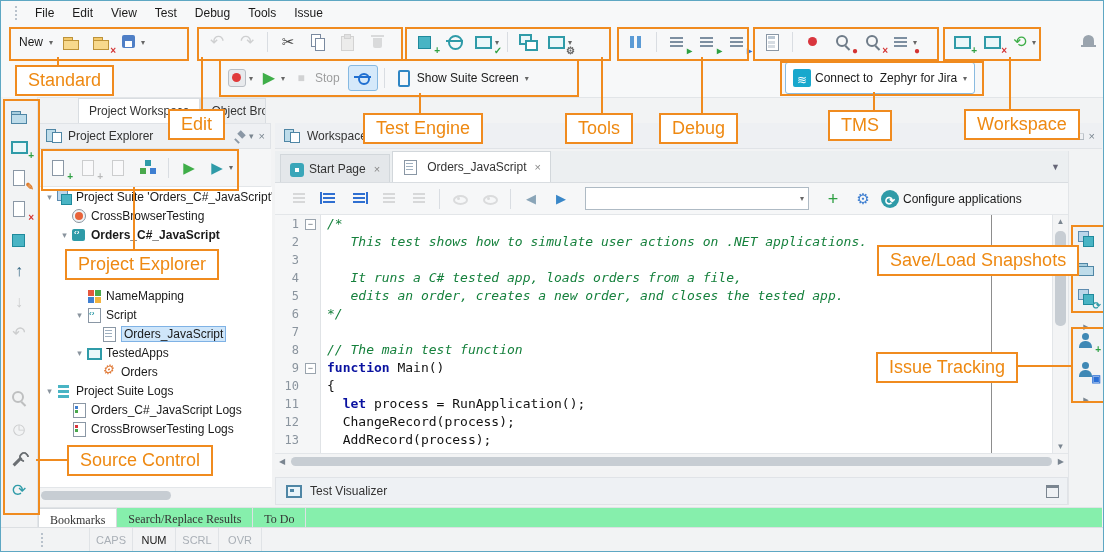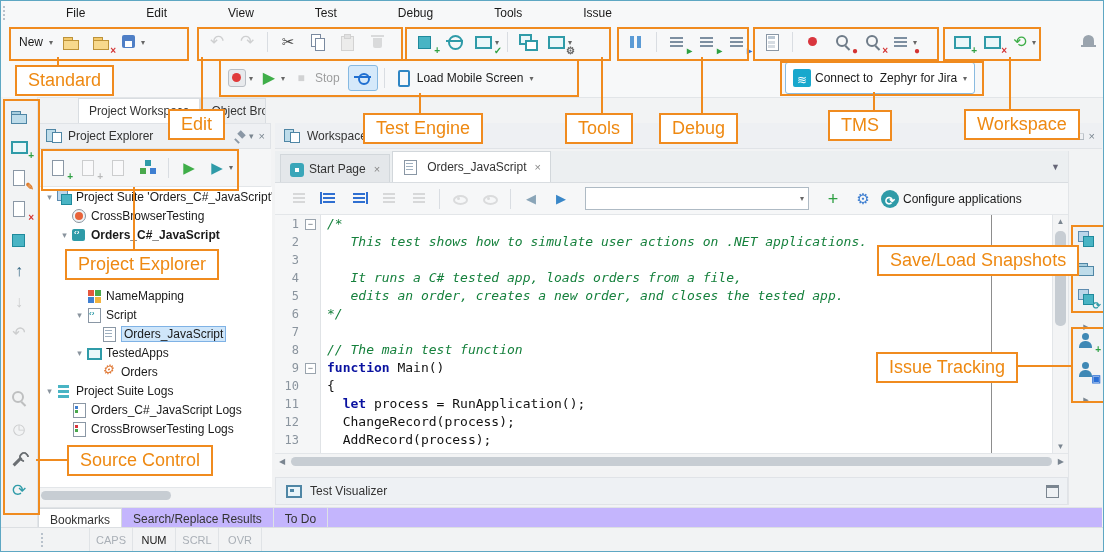--- a/index.html
+++ b/index.html
@@ -1,21 +1,21 @@
 <!DOCTYPE html>
 <html><head>
 <meta charset="utf-8">
 <style>
   html,body{margin:0;padding:0;background:#dfe3e6;}
   #win{position:relative;width:1104px;height:552px;background:#f2f3f4;border:1px solid #5ea7c3;
        font-family:"Liberation Sans",sans-serif;font-size:12px;color:#222;overflow:hidden;box-sizing:border-box;}
 
   
   #menubar{position:absolute;left:0;top:0;right:0;height:24px;background:#f7f8f9;border-bottom:1px solid #e7e9eb;
-           display:flex;align-items:center;padding-left:0;gap:43px;}
+           display:flex;align-items:center;padding-left:12px;}
   .grip{width:3px;height:14px;border-left:2px dotted #b9c2cc;margin:0 6px 0 2px;}
   .menu-item{padding:3px 9px;color:#1a1a1a;}
 
   
   #tb1{position:absolute;left:0;top:24px;right:0;height:34px;background:#f7f8f9;border-bottom:1px solid #e7e9eb;}
   #tb2{position:absolute;left:0;top:58px;right:0;height:38px;background:#f7f8f9;border-bottom:1px solid #e2e5e8;}
   .tb-group{position:absolute;top:3px;height:28px;display:flex;align-items:center;gap:2px;}
   #tb2 .tb-group{top:5px;}
   .tbtn{height:24px;min-width:24px;display:inline-flex;align-items:center;justify-content:center;
         padding:0 2px;border-radius:3px;position:relative;}
@@ -131,21 +131,21 @@
   .t-app::before{content:"⚙";position:absolute;left:1px;top:-2px;font-size:13px;color:#e07b39;}
   .t-logs::before{content:"";position:absolute;left:2px;top:2px;width:11px;height:3px;background:#49b4c4;box-shadow:0 5px 0 #49b4c4,0 10px 0 #49b4c4;}
   .t-log::before{content:"";position:absolute;left:2px;top:1px;width:11px;height:13px;background:#fff;border:1px solid #8a97a5;}
   .t-log::after{content:"";position:absolute;left:4px;top:4px;width:3px;height:3px;background:#d9363e;box-shadow:0 4px 0 #49a84c;}
   .t-log2::before{content:"";position:absolute;left:2px;top:1px;width:11px;height:13px;background:#fff;border:1px solid #8a97a5;}
   .t-log2::after{content:"";position:absolute;left:4px;top:4px;width:3px;height:3px;background:#3f7fd1;box-shadow:0 4px 0 #49a84c;}
   #pe-hscroll{position:absolute;left:37px;top:486px;width:233px;height:16px;background:#f3f4f5;border-top:1px solid #e3e6e9;}
   #pe-hscroll .thumb{position:absolute;left:3px;top:3px;width:130px;height:9px;background:#c7cdd3;border-radius:5px;}
 
   
-  #bottombar{position:absolute;left:37px;right:1px;top:506px;height:23px;background:#c4b5fd;border-top:1px solid #e0e3e6;display:flex;align-items:stretch;}
+  #bottombar{position:absolute;left:37px;right:1px;top:506px;height:23px;background:#86efac;border-top:1px solid #e0e3e6;display:flex;align-items:stretch;font-family:Liberation Serif, serif;}
   .btab{padding:4px 11px;color:#333;border-right:1px solid #dde1e5;white-space:nowrap;}
   .btab.active{background:#fff;border:1px solid #d6dade;border-bottom:none;}
   #statusbar{position:absolute;left:0;right:0;bottom:0;height:23px;background:#f2f3f4;border-top:1px solid #dcdfe2;
              display:flex;align-items:stretch;font-size:11px;}
   .scell{border-right:1px solid #e0e3e6;display:flex;align-items:center;justify-content:center;}
   .si{width:42px;text-align:center;}
   .si.dim{color:#a9afb6;} .si.lit{color:#1a1a1a;}
 
   
   #ws-header{position:absolute;left:274px;top:122px;right:1px;height:26px;background:#eef0f3;border-bottom:1px solid #e0e3e7;
@@ -346,21 +346,21 @@
         <span class="tbtn dis">
           <i class="ic " style="color: rgb(154, 161, 168); font-size: 12px;">■</i>
           <span class="tlbl">Stop</span>
         </span>
         <span class="tbtn on">
           <i class="ic i-spy"></i>
         </span>
         <span class="tsep"></span>
         <span class="tbtn">
           <i class="ic i-mobile"></i>
-          <span class="tlbl">Load Mobile Screen</span>
+          <span class="tlbl">Show Suite Screen</span>
           <span class="dd">▾</span>
         </span>
       </div>
     <div class="tb-group" style="left:784px">
         <span class="tbtn brd">
           <i class="ic i-zephyr"></i>
           <span class="tlbl">Connect to  Zephyr for Jira</span>
           <span class="dd">▾</span>
         </span>
       </div>

